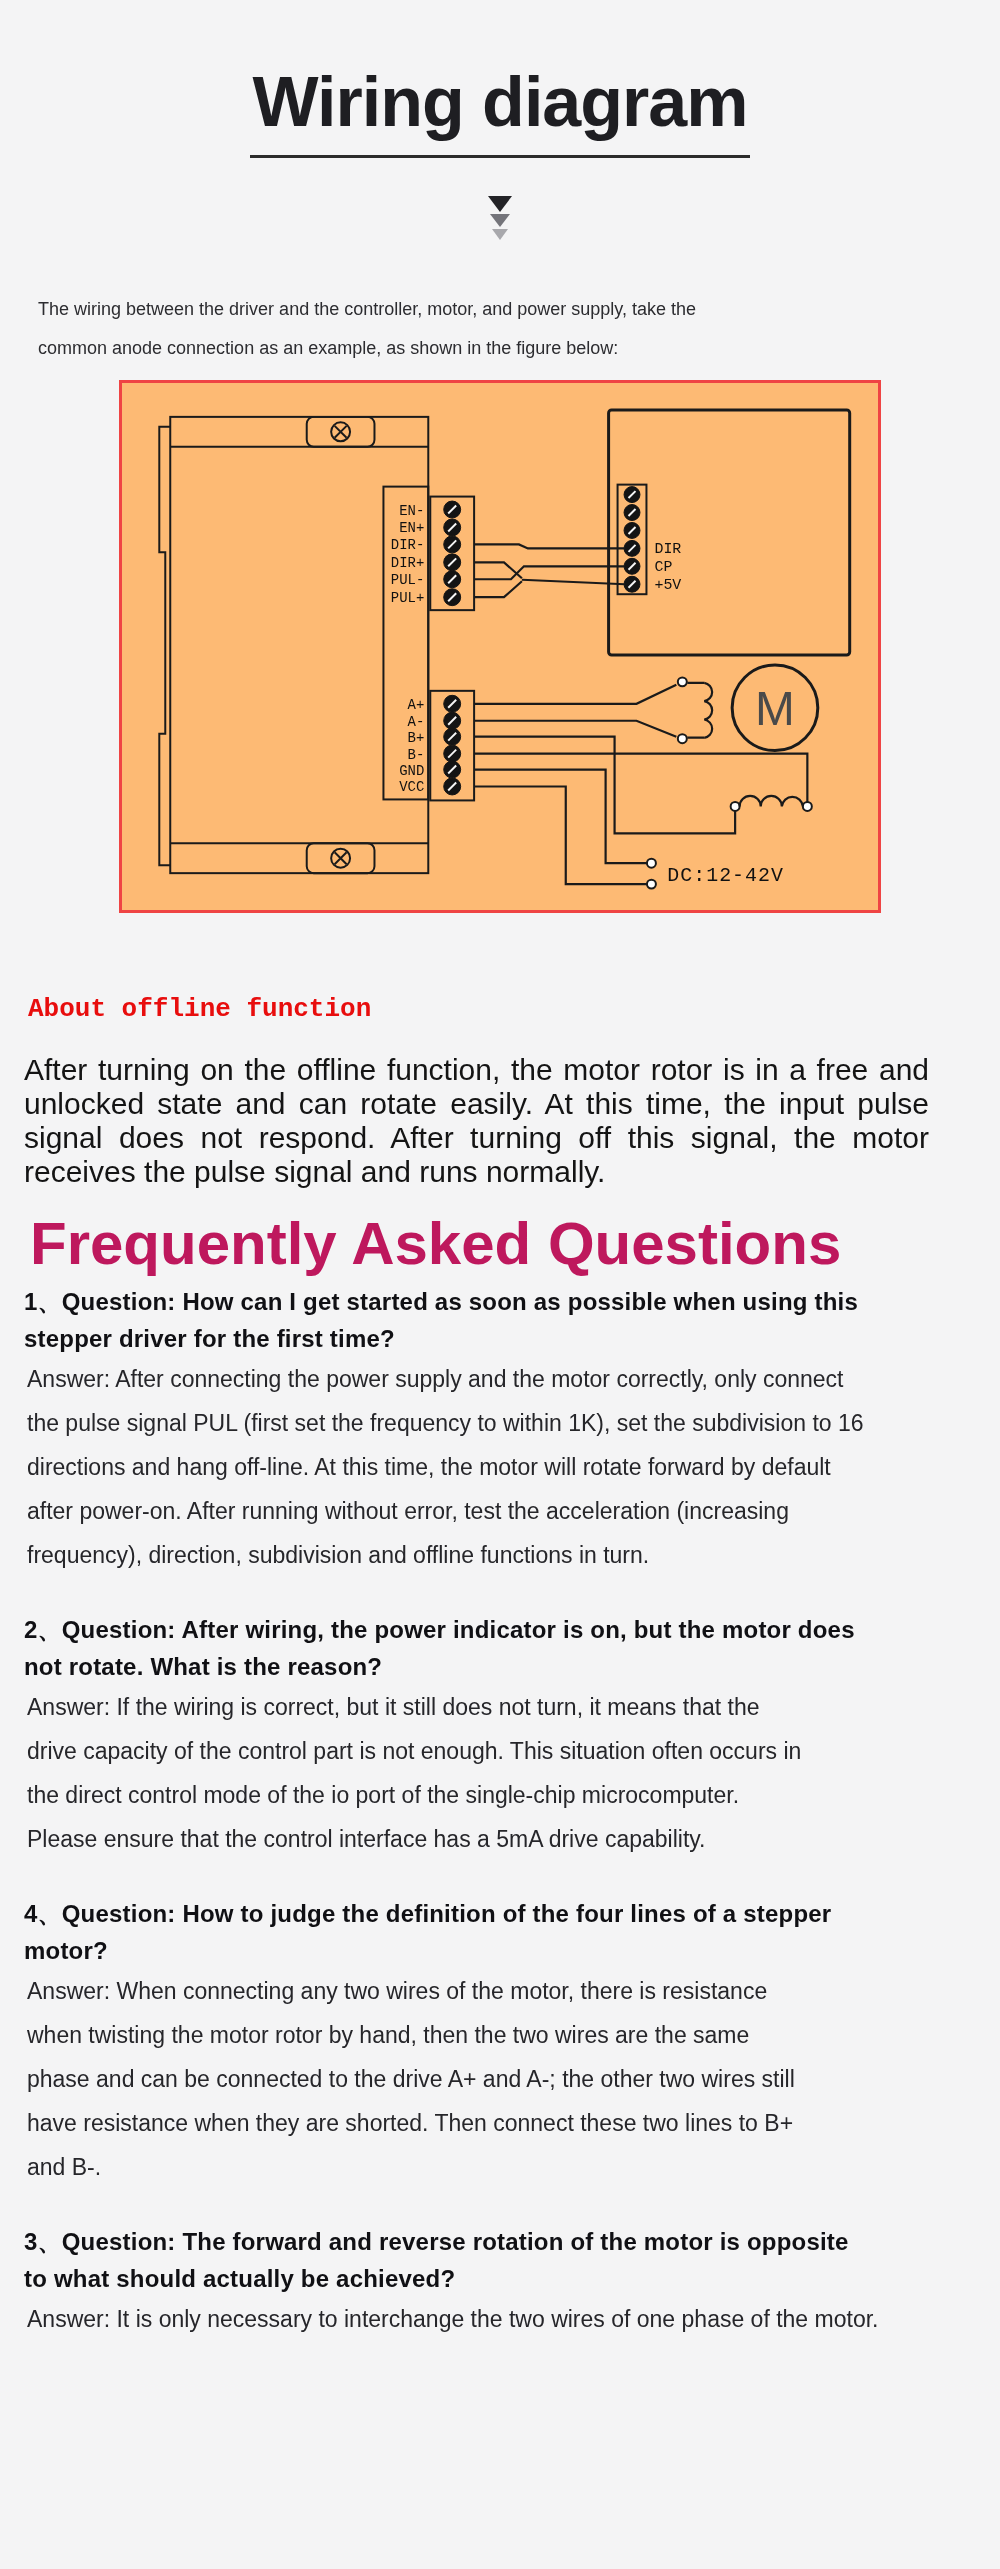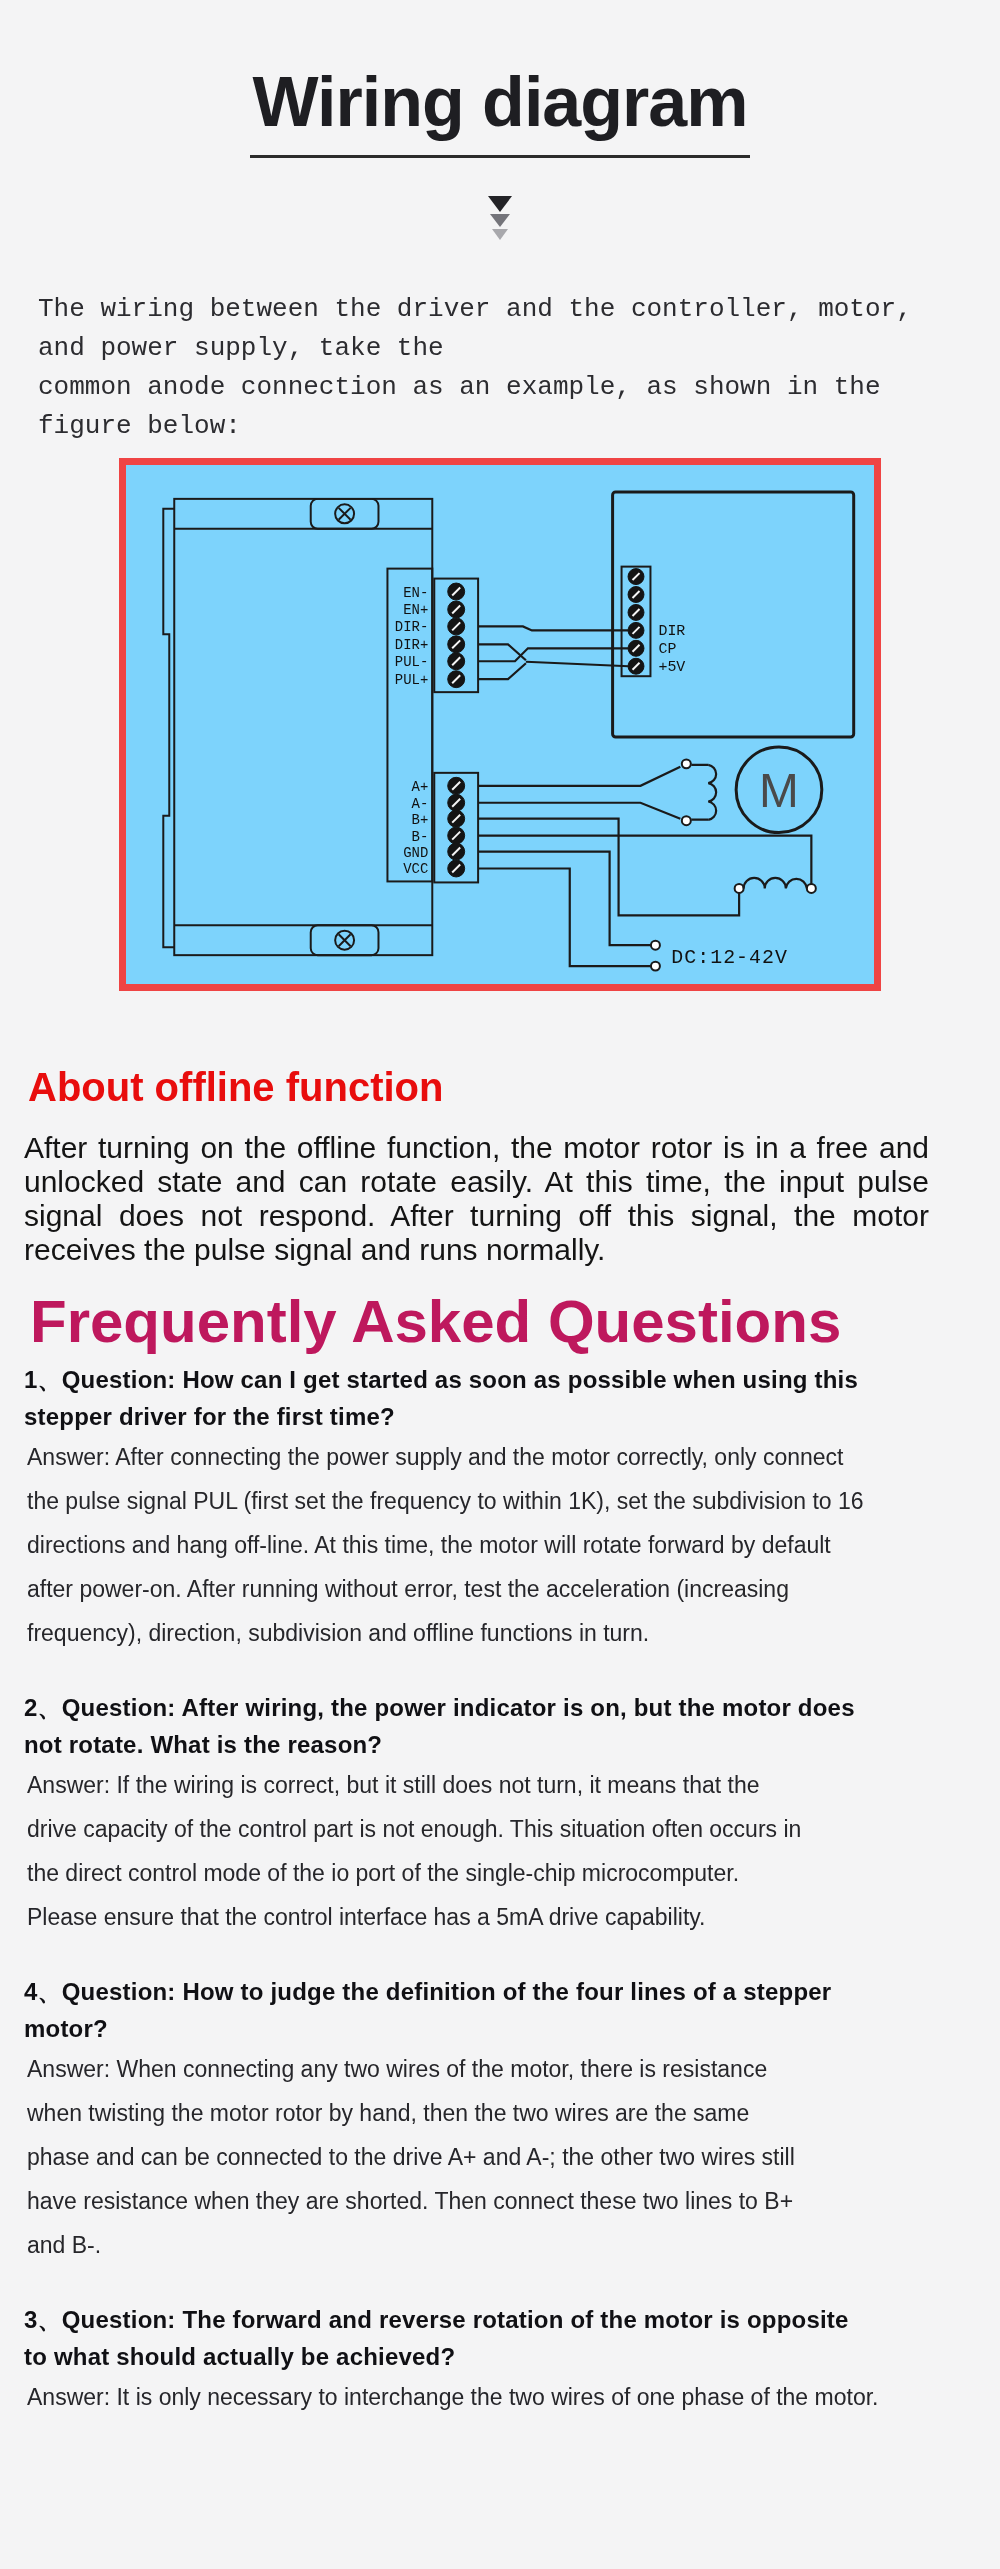--- a/index.html
+++ b/index.html
@@ -19,36 +19,35 @@
   .title-underline{
     width:500px; height:3px; background:#2b2b2b; margin:12px auto 0;
   }
   .arrows{ margin-top:38px; display:flex; flex-direction:column; align-items:center; }
   .tri{ width:0; height:0; border-left:12px solid transparent; border-right:12px solid transparent; }
   .tri1{ border-top:16px solid #232327; margin-bottom:2px; }
   .tri2{ border-top:13px solid #74747a; border-left-width:10px; border-right-width:10px; margin-bottom:2px; }
   .tri3{ border-top:11px solid #a8a8ac; border-left-width:8px; border-right-width:8px; }
   .intro{
     margin:50px 30px 0 38px;
-    font-size:26px; line-height:39px; color:#2c2c30;
+    font-size:18px; line-height:39px; color:#2c2c30;
     white-space:pre-line;
-    font-family:Liberation Mono, monospace;
   }
   .diagram-card{
     margin:12px auto 0; width:762px; height:533px;
-    background:#7dd3fc; border:7px solid #ef4444;
+    background:#fdba74; border:3px solid #ef4444;
   }
   .note{
     margin:22px 20px 0 24px;
     font-size:21px; line-height:31px; color:#e32222;
     white-space:pre-line;
   }
   .section-heading{
     margin:72px 0 0 28px;
-    font-size:40px; line-height:48px; font-weight:bold; color:#e80d0d;
+    font-size:26px; line-height:48px; font-weight:bold; color:#e80d0d;font-family:Liberation Mono, monospace;
   }
   .offline-body{
     margin:20px 71px 0 24px;
     font-size:30px; line-height:34px; color:#141414;
     text-align:justify;
   }
   .faq-heading{
     margin:28px 0 0 30px;
     font-size:60px; line-height:54px; font-weight:bold; color:#be185d;
   }

